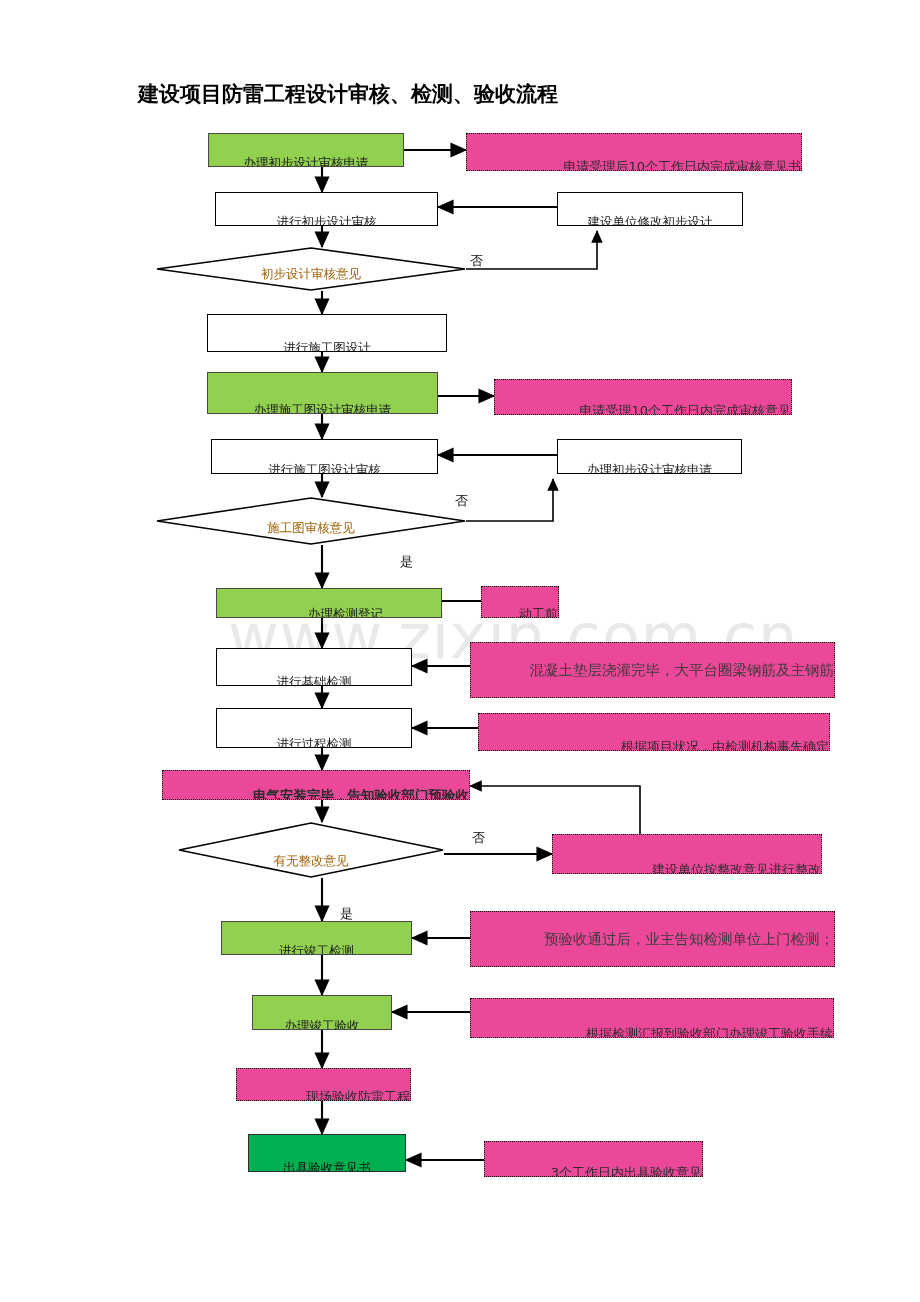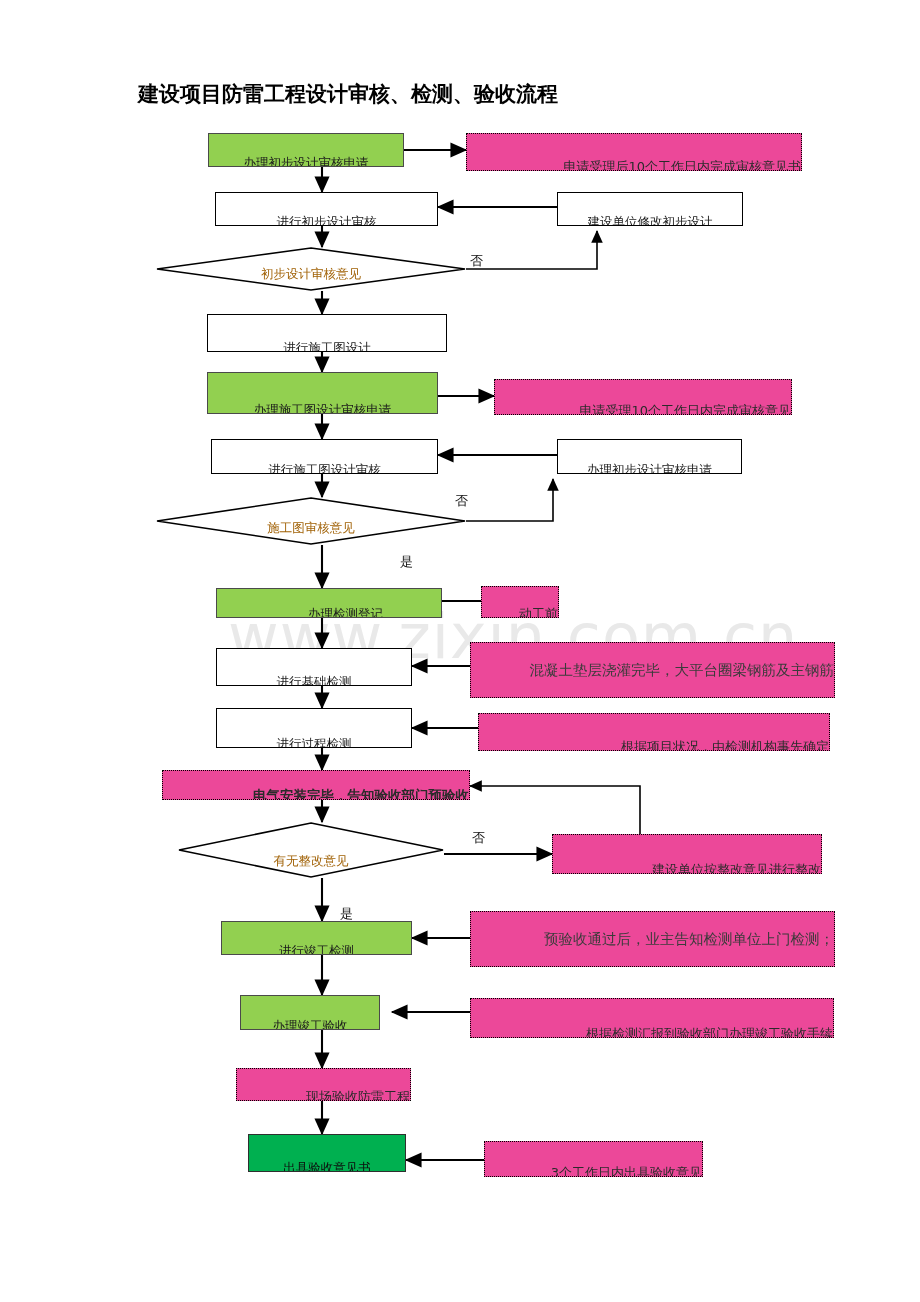--- a/index.html
+++ b/index.html
@@ -293,21 +293,21 @@
   </div>
 
   <div class="node green" style="left:221px;top:921px;width:191px;height:34px;">
     <span class="txt">进行竣工检测</span>
   </div>
 
   <div class="node dotted clear" style="left:470px;top:911px;width:365px;height:56px;align-items:center;">
     <span class="txt" style="top:0;">预验收通过后，业主告知检测单位上门检测；</span>
   </div>
 
-  <div class="node green" style="left:240px;top:995px;width:140px;height:35px;">
+  <div class="node green" style="left:252px;top:995px;width:140px;height:35px;">
     <span class="txt">办理竣工验收</span>
   </div>
 
   <div class="node dotted" style="left:470px;top:998px;width:364px;height:40px;">
     <span class="txt">根据检测汇报到验收部门办理竣工验收手续</span>
   </div>
 
   <div class="node dotted" style="left:236px;top:1068px;width:175px;height:33px;">
     <span class="txt">现场验收防雷工程</span>
   </div>

